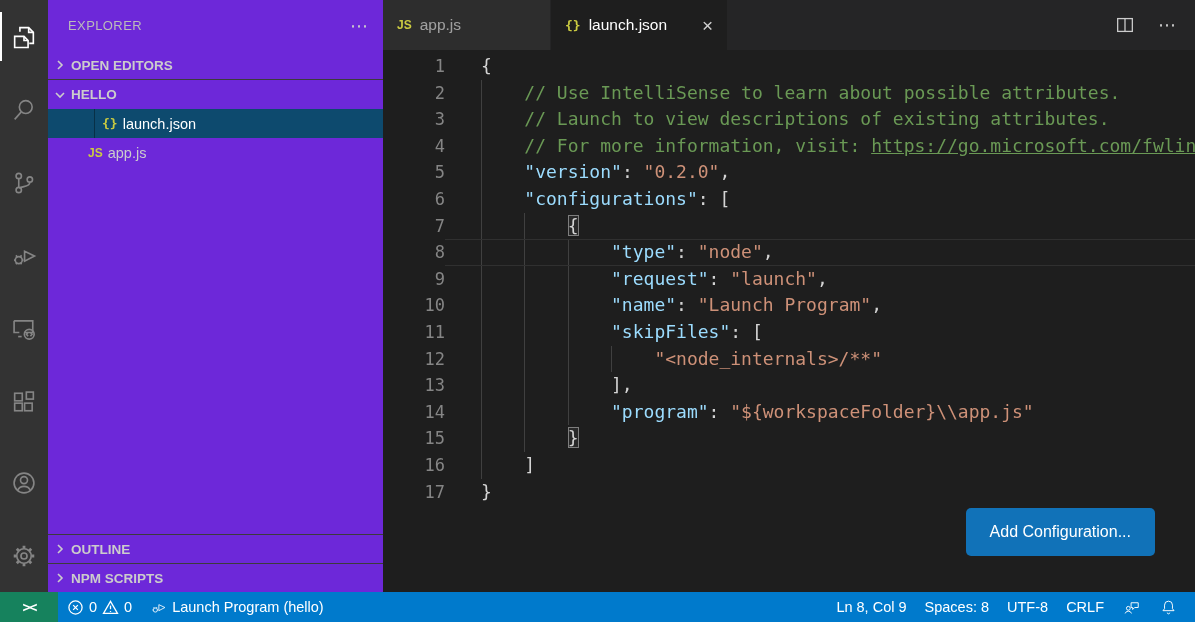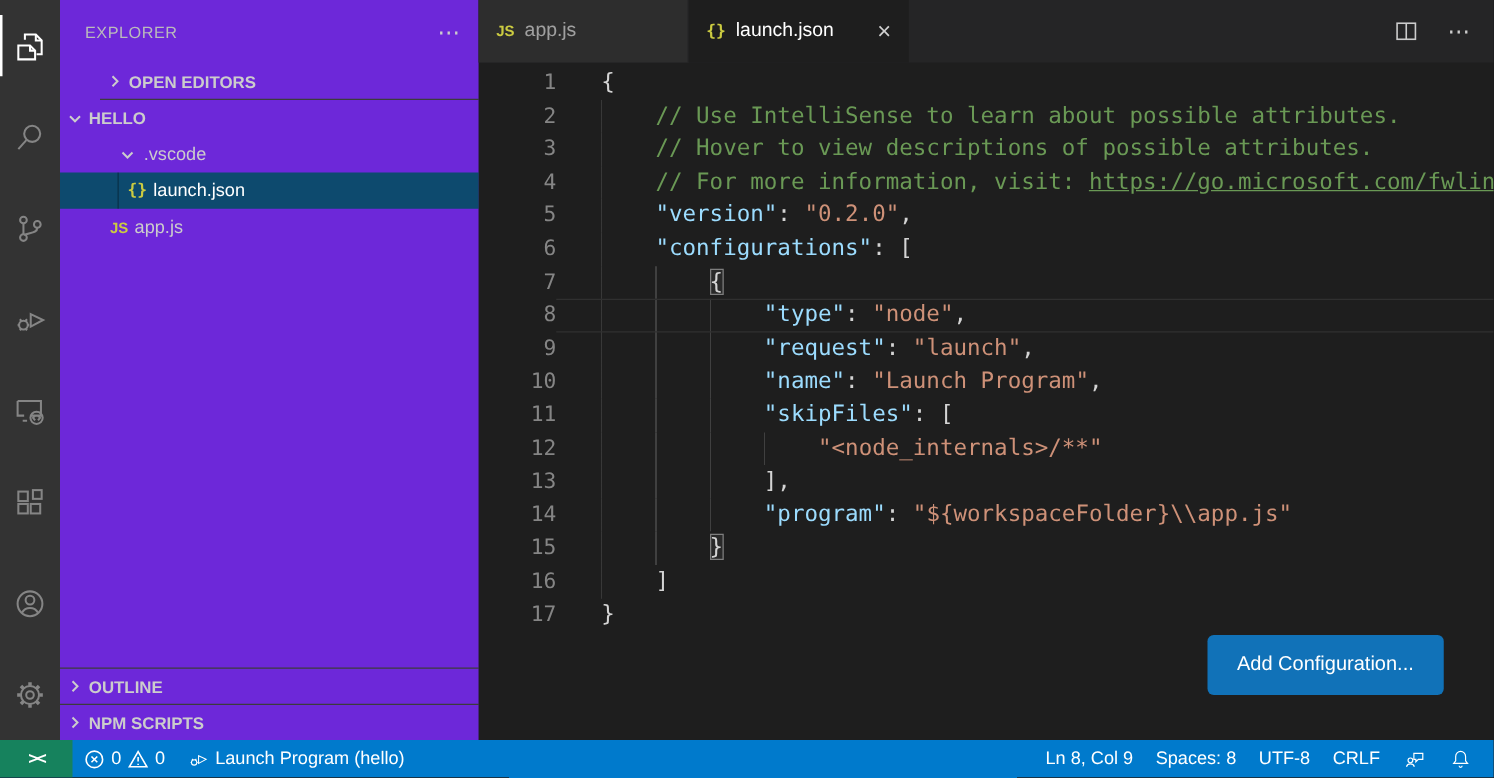--- a/index.html
+++ b/index.html
@@ -16,21 +16,21 @@
   .ab-item.active::before { content:""; position:absolute; left:0; top:12px; width:2px; height:49px; background:#ffffff; }
   .ab-spacer { flex:1; }
 
   
   .sidebar { width:335px; background:#6d28d9; color:#cccccc; display:flex; flex-direction:column; flex:none; }
   .sidebar-title { height:51px; display:flex; align-items:center; padding:0 14px 0 20px; font-size:13px; color:#bbbbbb; letter-spacing:0.4px; flex:none; }
   .sidebar-title .ellipsis { margin-left:auto; font-size:18px; color:#cccccc; letter-spacing:1px; cursor:pointer; line-height:10px; }
   .section-header { height:29px; display:flex; align-items:center; gap:3px; font-weight:bold; font-size:13.5px; color:#cccccc; padding-left:4px; cursor:pointer; flex:none; }
   .section-header.bordered { border-top:1px solid #3c3c3c; }
   .section-header svg { stroke:#cccccc; fill:none; stroke-width:1.6; flex:none; }
-  #open-editors { border-bottom:1px solid #3c3c3c;margin-left:32px; }
+  #open-editors { border-bottom:1px solid #3c3c3c; }
   .tree-row { height:29px; display:flex; align-items:center; gap:5px; font-size:14.5px; color:#cccccc; cursor:pointer; position:relative; }
   .tree-row svg { stroke:#cccccc; fill:none; stroke-width:1.6; flex:none; }
   .tree-row.selected { background:#0d4a6e; color:#ffffff; }
   .guide-line { position:absolute; left:46px; top:0; bottom:0; width:1px; background:rgba(0,0,0,0.35); }
   .badge-json { color:#cbcb41; font-family:"DejaVu Sans Mono", monospace; font-weight:bold; font-size:13px; }
   .badge-js { color:#cbcb41; font-weight:bold; font-size:12px; font-family:"Liberation Sans",sans-serif; }
   .sidebar-fill { flex:1; }
 
   
   .editorgroup { flex:1; display:flex; flex-direction:column; position:relative; min-width:0; background:#1e1e1e; }
@@ -158,26 +158,20 @@
         <span>OPEN EDITORS</span>
       </div>
 
       <div class="section-header">
         <svg width="16" height="16" viewBox="0 0 16 16">
             <path d="M4 6 l4 4 4-4"></path>
           </svg>
         <span>HELLO</span>
       </div>
 
-      <div class="tree-row" style="padding-left:46px;">
-        <svg width="16" height="16" viewBox="0 0 16 16">
-            <path d="M4 6 l4 4 4-4"></path>
-          </svg>
-        <span>.vscode</span>
-      </div>
 
       <div class="tree-row selected" style="padding-left:54px;">
         <span class="guide-line"></span>
         <span class="badge-json">{}</span>
         <span>launch.json</span>
       </div>
 
       <div class="tree-row" style="padding-left:40px;">
         <span class="badge-js">JS</span>
         <span>app.js</span>
@@ -216,21 +210,21 @@
             <path d="M12 5 v14"></path>
           </svg>
           <span class="ellipsis">⋯</span>
         </div>
       </div>
 
       <div class="code-area">
         <div>
             <div class="line"><span class="ln">1</span><span class="code"><span class="p">{</span></span></div>
             <div class="line"><span class="ln">2</span><span class="code"><span class="ws" style="width: 4ch;"></span><span class="cm">// Use IntelliSense to learn about possible attributes.</span></span></div>
-            <div class="line"><span class="ln">3</span><span class="code"><span class="ws" style="width: 4ch;"></span><span class="cm">// Hover to view descriptions of possible attributes.</span></span></div>
+            <div class="line"><span class="ln">3</span><span class="code"><span class="ws" style="width: 4ch;"></span><span class="cm">// Launch to view descriptions of existing attributes.</span></span></div>
             <div class="line"><span class="ln">4</span><span class="code"><span class="ws" style="width: 4ch;"></span><span class="cm">// For more information, visit: </span><span class="lk">https://go.microsoft.com/fwlink</span></span></div>
             <div class="line"><span class="ln">5</span><span class="code"><span class="ws" style="width: 4ch;"></span><span class="k">"version"</span><span class="p">: </span><span class="s">"0.2.0"</span><span class="p">,</span></span></div>
             <div class="line"><span class="ln">6</span><span class="code"><span class="ws" style="width: 4ch;"></span><span class="k">"configurations"</span><span class="p">: [</span></span></div>
             <div class="line"><span class="ln">7</span><span class="code"><span class="ws" style="width: 8ch;"></span><span class="pb">{</span></span></div>
             <div class="line cur"><span class="ln">8</span><span class="code"><span class="ws" style="width: 12ch;"></span><span class="k">"type"</span><span class="p">: </span><span class="s">"node"</span><span class="p">,</span></span></div>
             <div class="line"><span class="ln">9</span><span class="code"><span class="ws" style="width: 12ch;"></span><span class="k">"request"</span><span class="p">: </span><span class="s">"launch"</span><span class="p">,</span></span></div>
             <div class="line"><span class="ln">10</span><span class="code"><span class="ws" style="width: 12ch;"></span><span class="k">"name"</span><span class="p">: </span><span class="s">"Launch Program"</span><span class="p">,</span></span></div>
             <div class="line"><span class="ln">11</span><span class="code"><span class="ws" style="width: 12ch;"></span><span class="k">"skipFiles"</span><span class="p">: [</span></span></div>
             <div class="line"><span class="ln">12</span><span class="code"><span class="ws" style="width: 16ch;"></span><span class="s">"&lt;node_internals&gt;/**"</span></span></div>
             <div class="line"><span class="ln">13</span><span class="code"><span class="ws" style="width: 12ch;"></span><span class="p">],</span></span></div>

